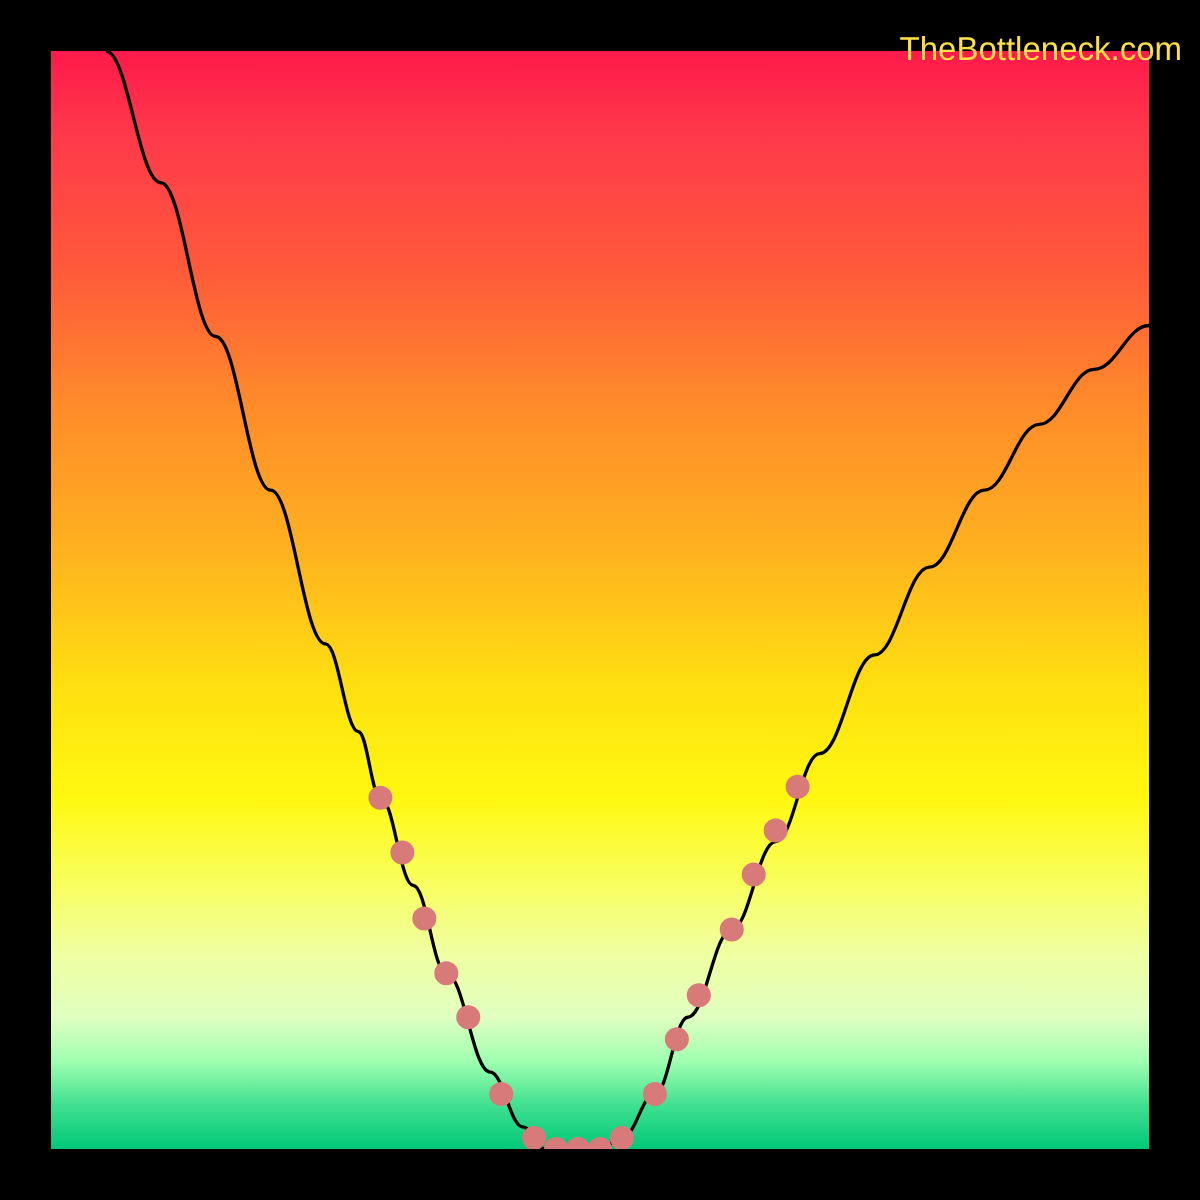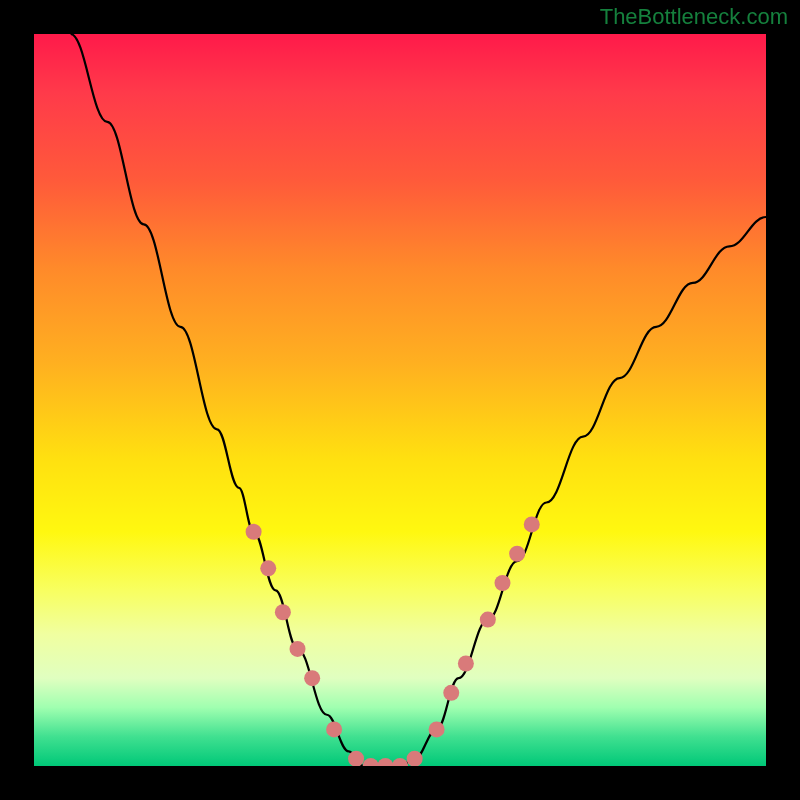--- a/index.html
+++ b/index.html
@@ -5,23 +5,23 @@
   * { margin: 0; padding: 0; box-sizing: border-box; }
   body {
     width: 800px;
     height: 800px;
     background: #000;
     position: relative;
     font-family: Arial, sans-serif;
   }
   .watermark {
     position: absolute;
-    top: 4px;
+    top: 20px;
     right: 12px;
-    color: #15803d;
+    color: #fde047;
     font-size: 22px;
     font-weight: 500;
     z-index: 10;
   }
   .plot-area {
     position: absolute;
     left: 34px;
     top: 34px;
     width: 732px;
     height: 732px;

